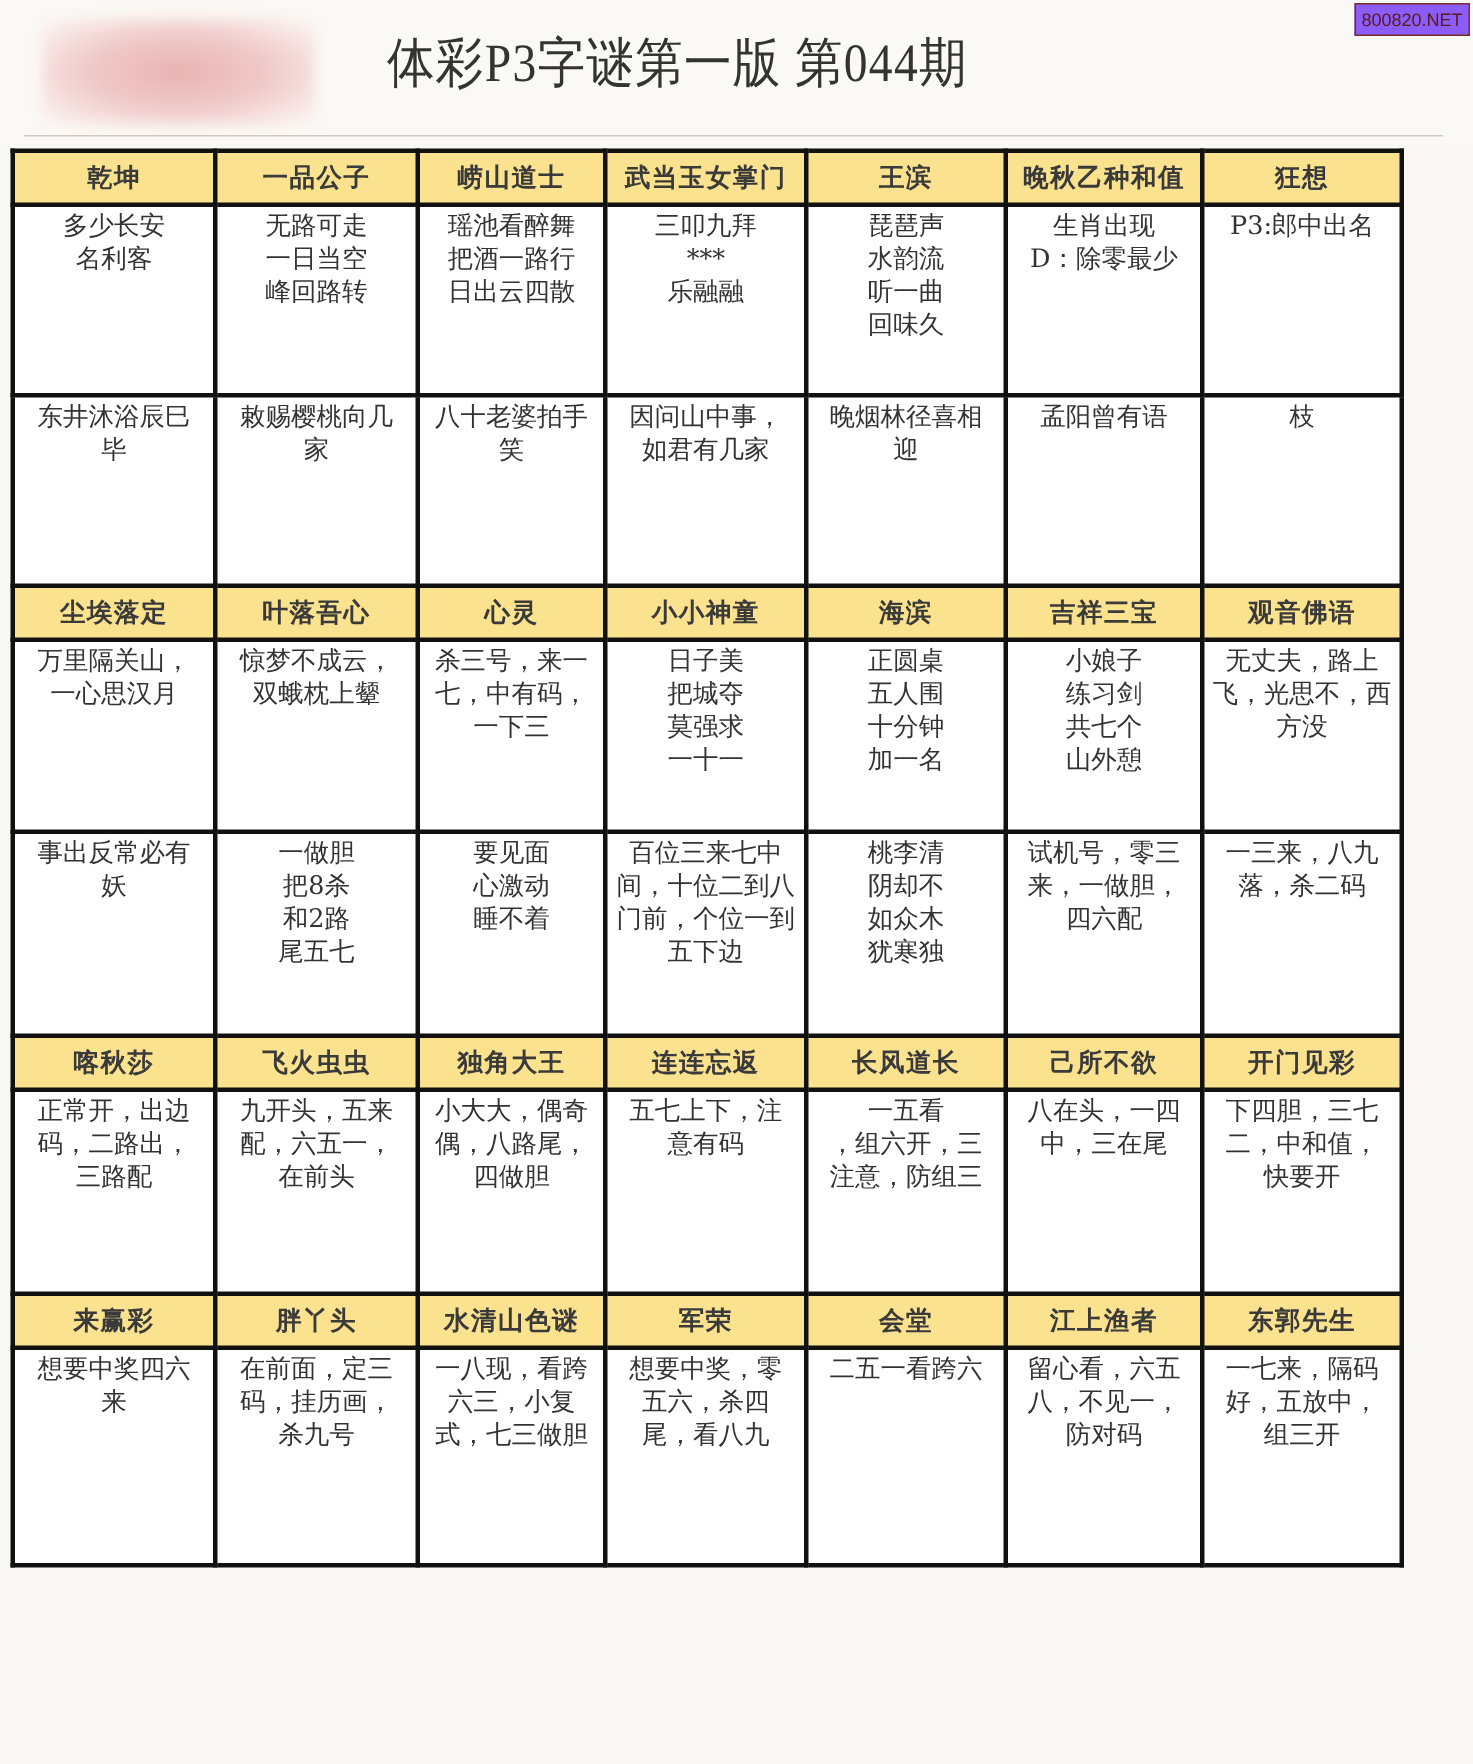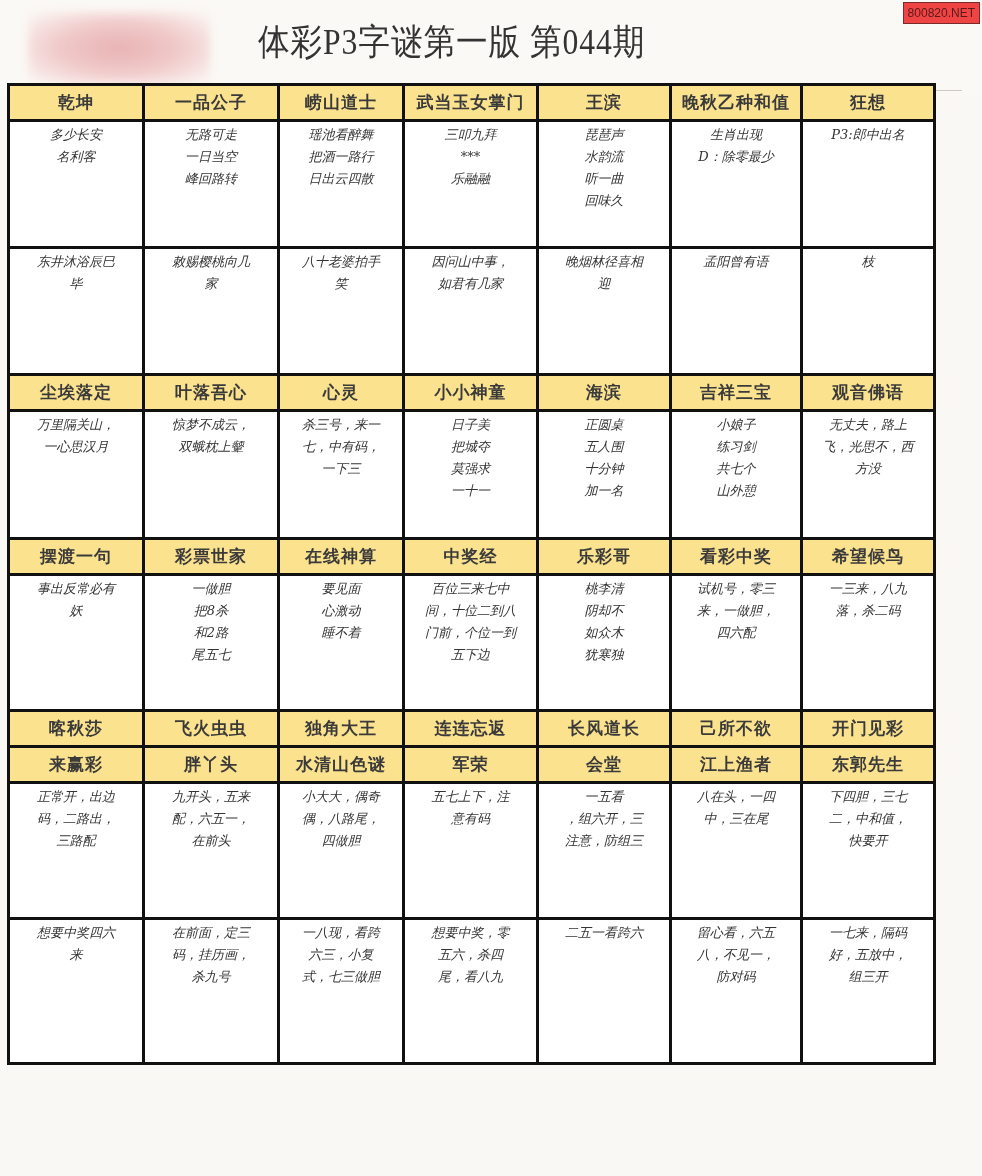--- a/index.html
+++ b/index.html
@@ -20,48 +20,47 @@
   }
   .title {
     position: absolute; left: 258px; top: 18px;
     font-family: "Liberation Serif", "DejaVu Serif", serif;
     font-size: 36px; color: #333; letter-spacing: 1px;
     transform: scaleX(0.88); transform-origin: left center;
     white-space: nowrap;
   }
   .watermark {
     position: absolute; right: 2px; top: 2px; height: 20px;
-    border: 1px solid #7a2a2a; background: #ef4444;
+    border: 1px solid #7a2a2a; background: #8b5cf6;
     color: #5a1a1a; font-family: "Liberation Sans", sans-serif; font-size: 12px;
     line-height: 20px; padding: 0 4px;
   }
   .rule {
     position: absolute; left: 16px; top: 90px; width: 946px; height: 1px; background: #cfcbc4;
   }
   .grid {
-    position: absolute; left: 7px; top: 83px;
+    position: absolute; left: 7px; top: 99px;
     border-collapse: collapse;
     border: 3px solid #111;
     background: #fff;
   }
   .grid td {
     border: 3px solid #111;
     padding: 0; vertical-align: top; text-align: center;
     color: #333;
   }
   .grid td.hd {
     background: #fbe28f;
     height: 33px; vertical-align: middle;
     font-size: 17px; font-weight: bold; color: #3a3a3a;
     letter-spacing: 1px;
   }
   .grid td.bd {
-    font-size: 13px; line-height: 22px; padding: 2px 2px 0 2px;
+    font-size: 17px; line-height: 22px; padding: 2px 2px 0 2px;
     white-space: pre-line;
-    font-style: italic;
   }
   .c1 { width: 135px; } .c2 { width: 135px; } .c3 { width: 125px; }
   .c4 { width: 134px; } .c5 { width: 133px; } .c6 { width: 131px; } .c7 { width: 133px; }
 </style>
 </head>
 <body>
 
 <div class="header">
   <div class="logo-blur"></div>
   <div class="title">体彩P3字谜第一版 第044期</div>
@@ -150,29 +149,20 @@
 加一名</td>
         <td class="bd" style="height: 123px;">小娘子
 练习剑
 共七个
 山外憩</td>
         <td class="bd" style="height: 123px;">无丈夫，路上
 飞，光思不，西
 方没</td>
       </tr>
       <tr>
-        <td class="hd">摆渡一句</td>
-        <td class="hd">彩票世家</td>
-        <td class="hd">在线神算</td>
-        <td class="hd">中奖经</td>
-        <td class="hd">乐彩哥</td>
-        <td class="hd">看彩中奖</td>
-        <td class="hd">希望候鸟</td>
-      </tr>
-      <tr>
         <td class="bd" style="height: 131px;">事出反常必有
 妖</td>
         <td class="bd" style="height: 131px;">一做胆
 把8杀
 和2路
 尾五七</td>
         <td class="bd" style="height: 131px;">要见面
 心激动
 睡不着</td>
         <td class="bd" style="height: 131px;">百位三来七中
@@ -192,29 +182,20 @@
       <tr>
         <td class="hd">喀秋莎</td>
         <td class="hd">飞火虫虫</td>
         <td class="hd">独角大王</td>
         <td class="hd">连连忘返</td>
         <td class="hd">长风道长</td>
         <td class="hd">己所不欲</td>
         <td class="hd">开门见彩</td>
       </tr>
       <tr>
-        <td class="hd">来赢彩</td>
-        <td class="hd">胖丫头</td>
-        <td class="hd">水清山色谜</td>
-        <td class="hd">军荣</td>
-        <td class="hd">会堂</td>
-        <td class="hd">江上渔者</td>
-        <td class="hd">东郭先生</td>
-      </tr>
-      <tr>
         <td class="bd" style="height: 131px;">正常开，出边
 码，二路出，
 三路配</td>
         <td class="bd" style="height: 131px;">九开头，五来
 配，六五一，
 在前头</td>
         <td class="bd" style="height: 131px;">小大大，偶奇
 偶，八路尾，
 四做胆</td>
         <td class="bd" style="height: 131px;">五七上下，注
@@ -222,20 +203,29 @@
         <td class="bd" style="height: 131px;">一五看
 ，组六开，三
 注意，防组三</td>
         <td class="bd" style="height: 131px;">八在头，一四
 中，三在尾</td>
         <td class="bd" style="height: 131px;">下四胆，三七
 二，中和值，
 快要开</td>
       </tr>
       <tr>
+        <td class="hd">来赢彩</td>
+        <td class="hd">胖丫头</td>
+        <td class="hd">水清山色谜</td>
+        <td class="hd">军荣</td>
+        <td class="hd">会堂</td>
+        <td class="hd">江上渔者</td>
+        <td class="hd">东郭先生</td>
+      </tr>
+      <tr>
         <td class="bd" style="height: 140px;">想要中奖四六
 来</td>
         <td class="bd" style="height: 140px;">在前面，定三
 码，挂历画，
 杀九号</td>
         <td class="bd" style="height: 140px; border-radius: 13px;">一八现，看跨
 六三，小复
 式，七三做胆</td>
         <td class="bd" style="height: 140px;">想要中奖，零
 五六，杀四

